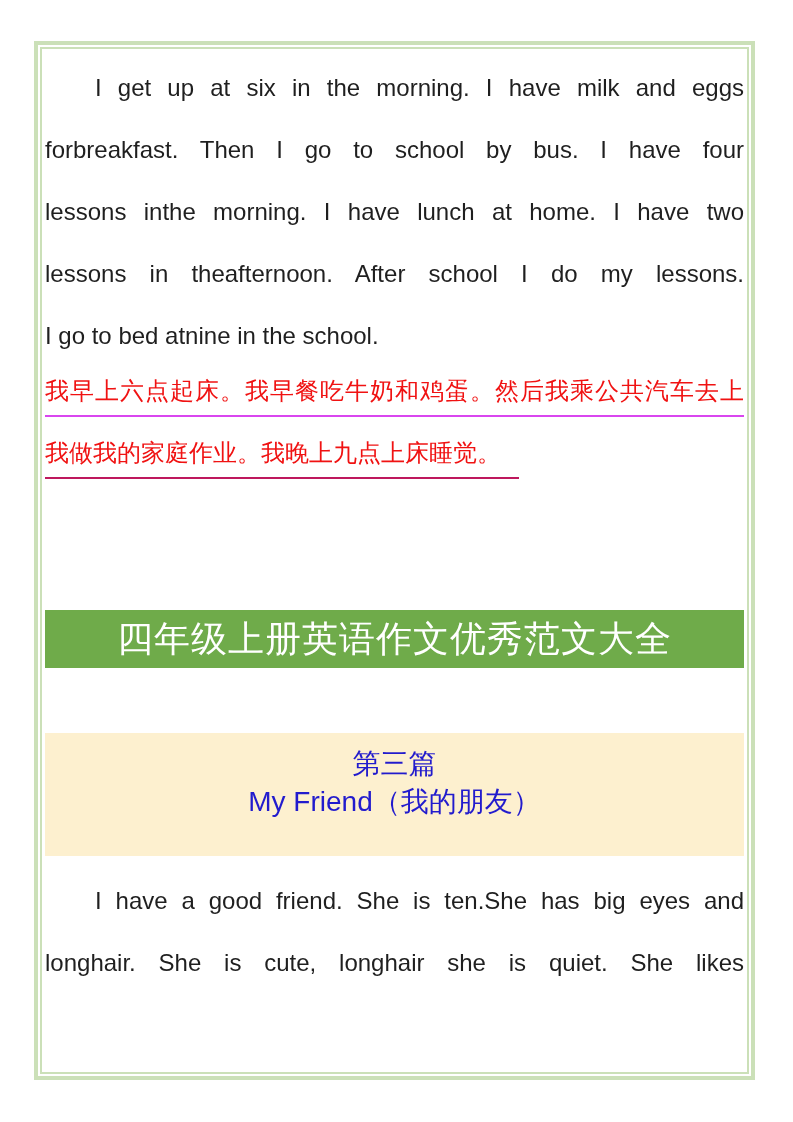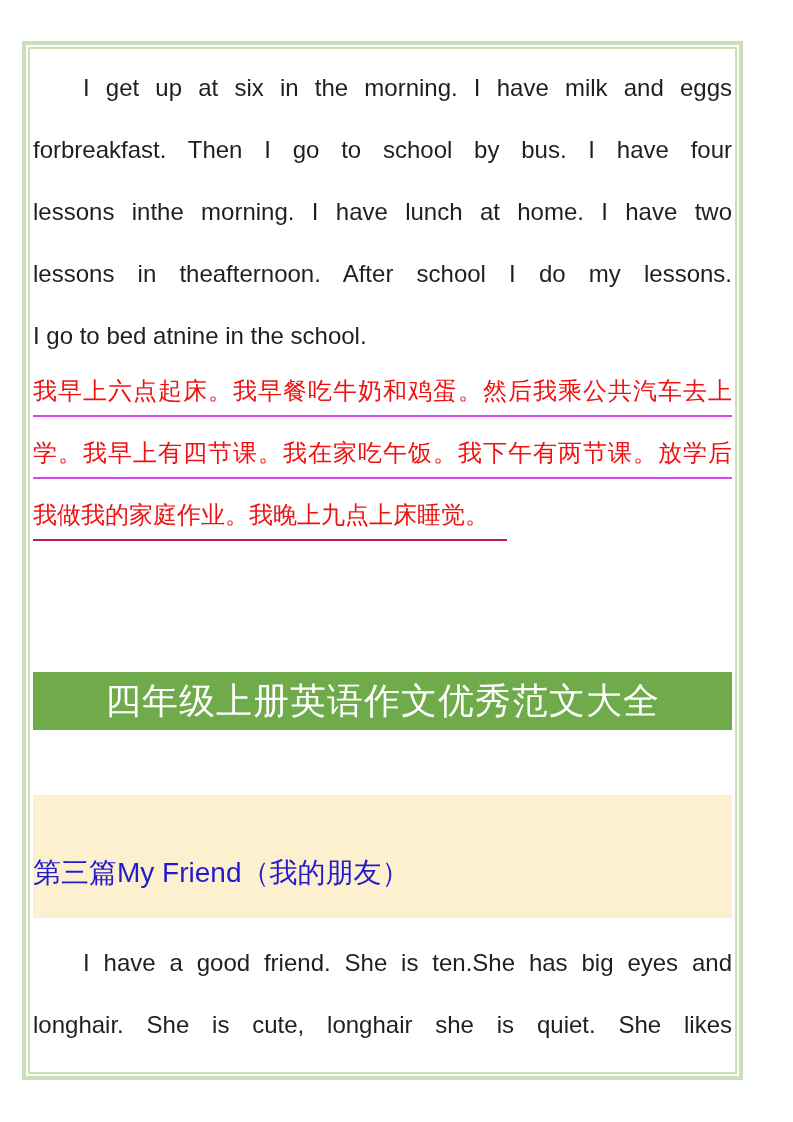--- a/index.html
+++ b/index.html
@@ -6,21 +6,21 @@
   html, body { background: #ffffff; }
   body {
     width: 793px; height: 1122px;
     font-family: "Liberation Sans", "DejaVu Sans", sans-serif;
     position: relative; overflow: hidden;
   }
   .page { position: absolute; left: 0; top: 0; width: 793px; height: 1122px; background: #ffffff; }
 
   
   .frame {
-    position: absolute; left: 28px; top: 47px;
+    position: absolute; left: 40px; top: 47px;
     width: 709px; height: 1027px;
     border: 2px solid #cbe0b8;
     outline: 4px solid #cbe0b8;
     outline-offset: 2px;
     background: #ffffff;
     padding: 8px 3px 0 3px;
     overflow: hidden;
   }
 
   .para { width: 699px; }
@@ -60,22 +60,22 @@
     color: #ffffff;
     font-size: 36px; line-height: 58px;
     text-align: center;
     letter-spacing: 1px;
   }
   .spacer-2 { height: 65px; }
 
   .section-card {
     width: 699px; height: 123px;
     background: #fdf0cf;
-    display: flex; flex-direction: row; align-items: center;
-    padding-top: 32px;
+    display: flex; flex-direction: column; align-items: center;
+    padding-top: 12px;
   }
   .card-line { color: #221bcd; font-size: 28px; line-height: 38px; text-align: center; }
   .card-line.second { }
 
   .spacer-3 { height: 14px; }
 </style>
 </head>
 <body>
 
 <div class="page">
@@ -84,21 +84,20 @@
     <div class="para">
       <div class="en-line first">I get up at six in the morning. I have milk and eggs</div>
       <div class="en-line">forbreakfast. Then I go to school by bus. I have four</div>
       <div class="en-line">lessons inthe morning. I have lunch at home. I have two</div>
       <div class="en-line">lessons in theafternoon. After school I do my lessons.</div>
       <div class="en-line last">I go to bed atnine in the school.</div>
     </div>
 
     <div class="para cn-red">
       <div class="cn-line">我早上六点起床。我早餐吃牛奶和鸡蛋。然后我乘公共汽车去上</div>
-      <div class="cn-line">学。我早上有四节课。我在家吃午饭。我下午有两节课。放学后</div>
       <div class="cn-line last"><span class="u">我做我的家庭作业。我晚上九点上床睡觉。</span></div>
     </div>
 
     <div class="spacer-1"></div>
 
     <div class="banner">四年级上册英语作文优秀范文大全</div>
 
     <div class="spacer-2"></div>
 
     <div class="section-card">

